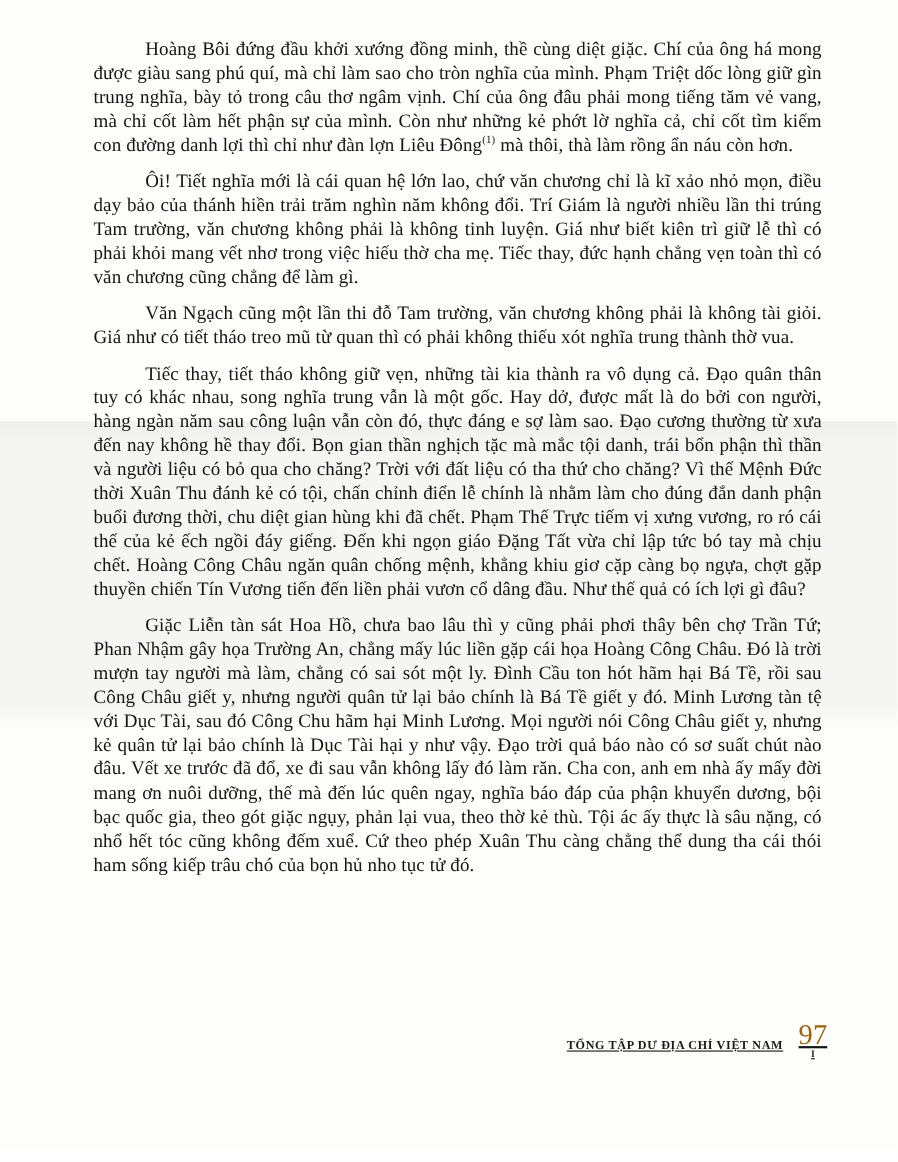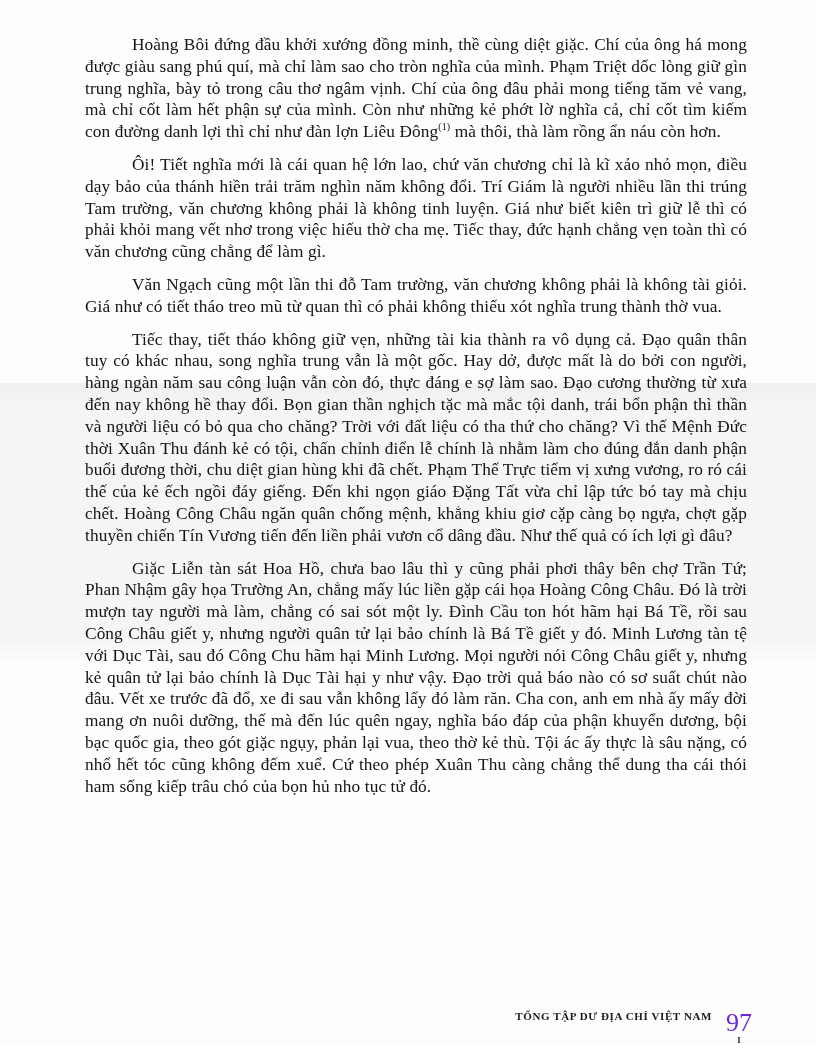--- a/index.html
+++ b/index.html
@@ -47,43 +47,44 @@
     letter-spacing: 0.1px;
   }
   .text-column p sup {
     font-size: 10px;
     line-height: 0;
     vertical-align: super;
   }
   .footer {
     position: absolute;
     right: 64px;
-    top: 1010px;
+    top: 928px;
     display: flex;
-    align-items: flex-start;
+    align-items: flex-end;
     gap: 14px;
+    text-decoration: underline;
   }
   .running-title {
     font-size: 11px;
     font-weight: bold;
     letter-spacing: 0.6px;
     text-transform: uppercase;
     white-space: nowrap;
     padding-bottom: 6px;
     color: #1b1b1b;
   }
   .page-number-block {
     display: flex;
     flex-direction: column;
     align-items: center;
   }
   .page-number {
     font-size: 26px;
     line-height: 26px;
-    color: #6d28d9;
+    color: #a16207;
   }
   .page-number-mark {
     font-size: 9px;
     line-height: 9px;
     font-weight: bold;
     color: #2a2a2a;
   }
 </style>
 </head>
 <body>

